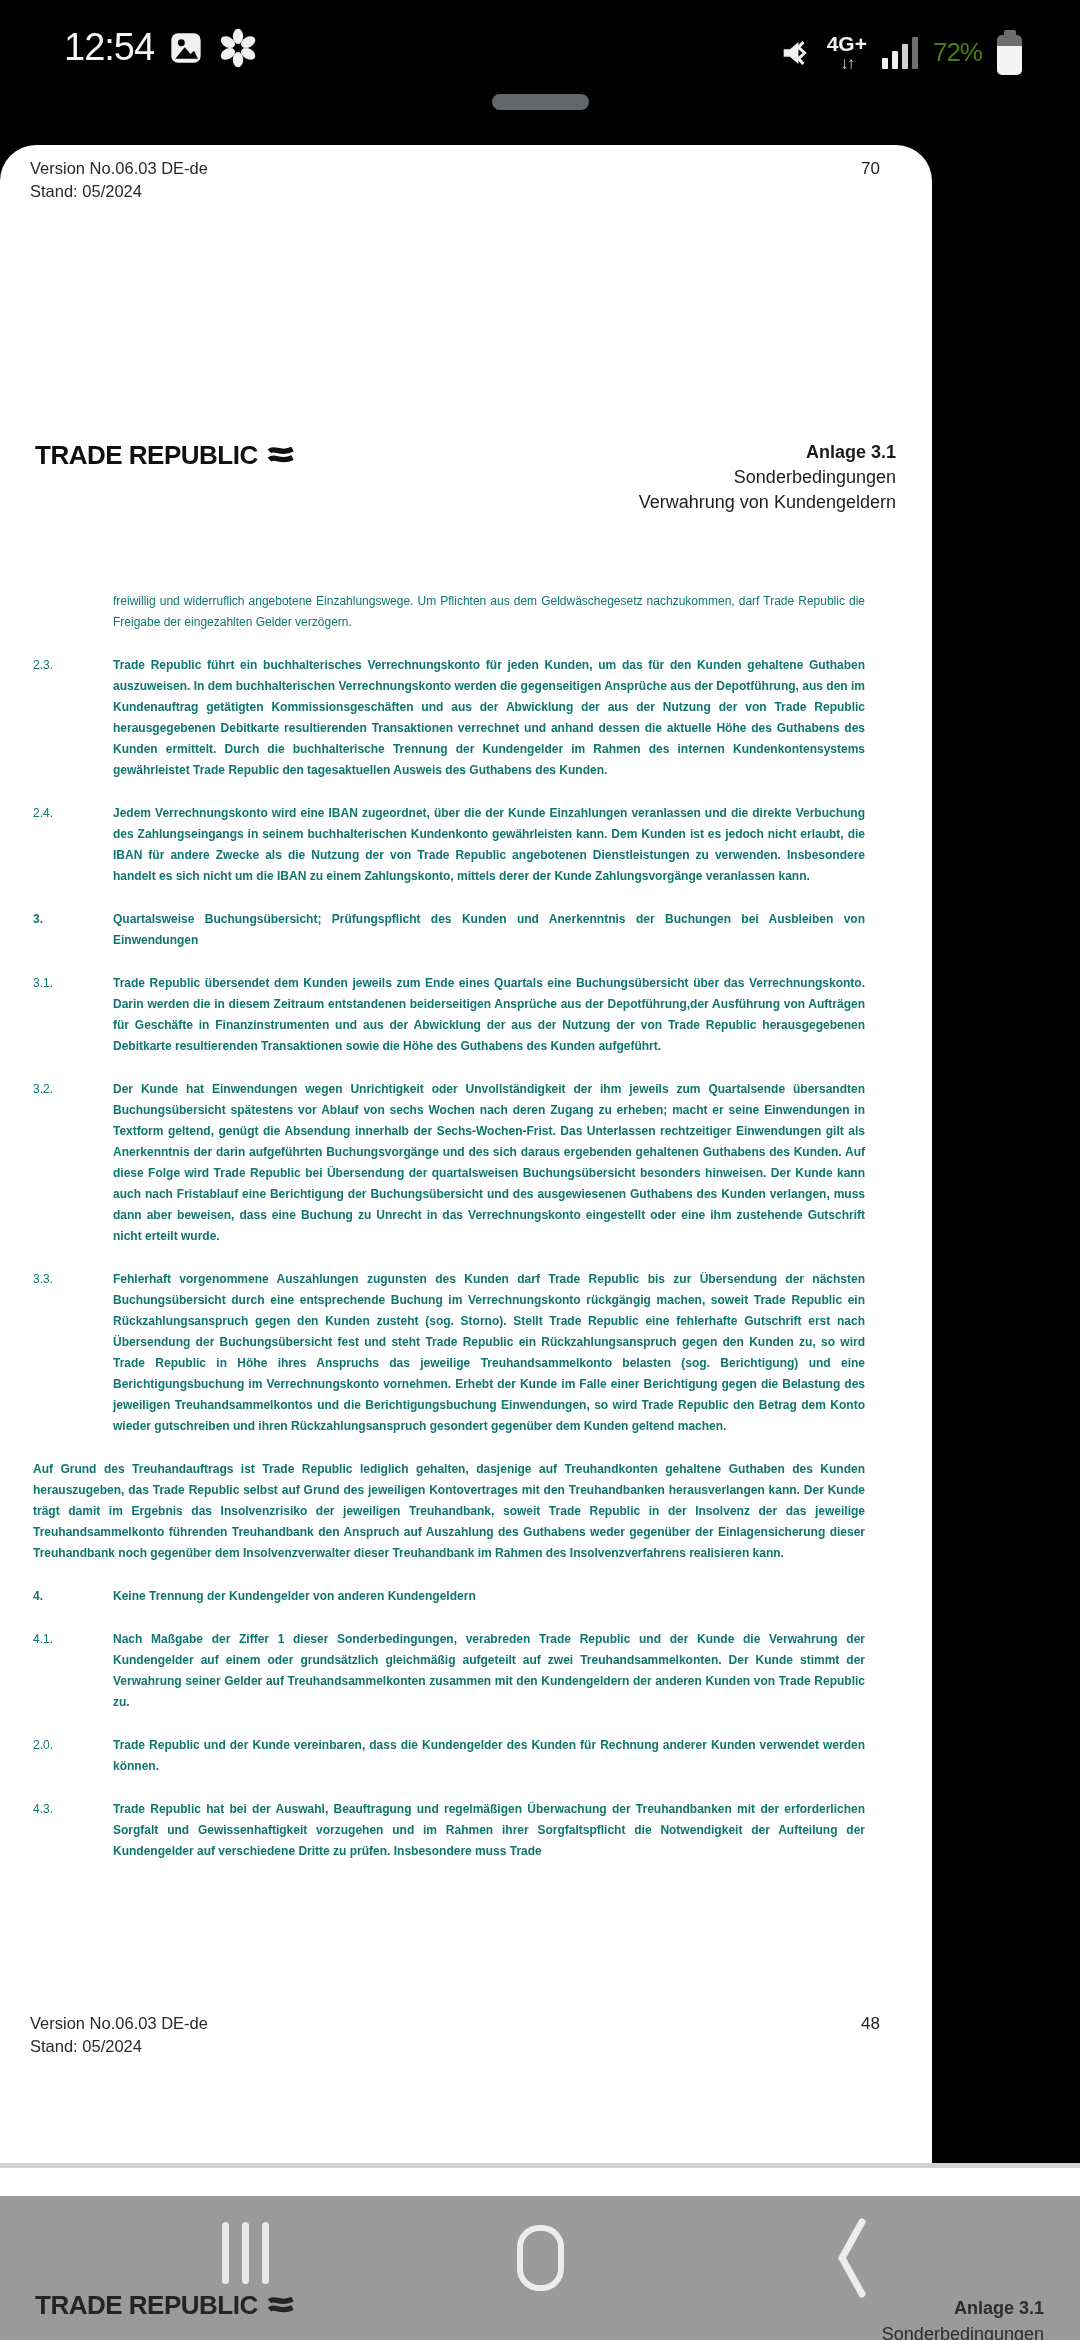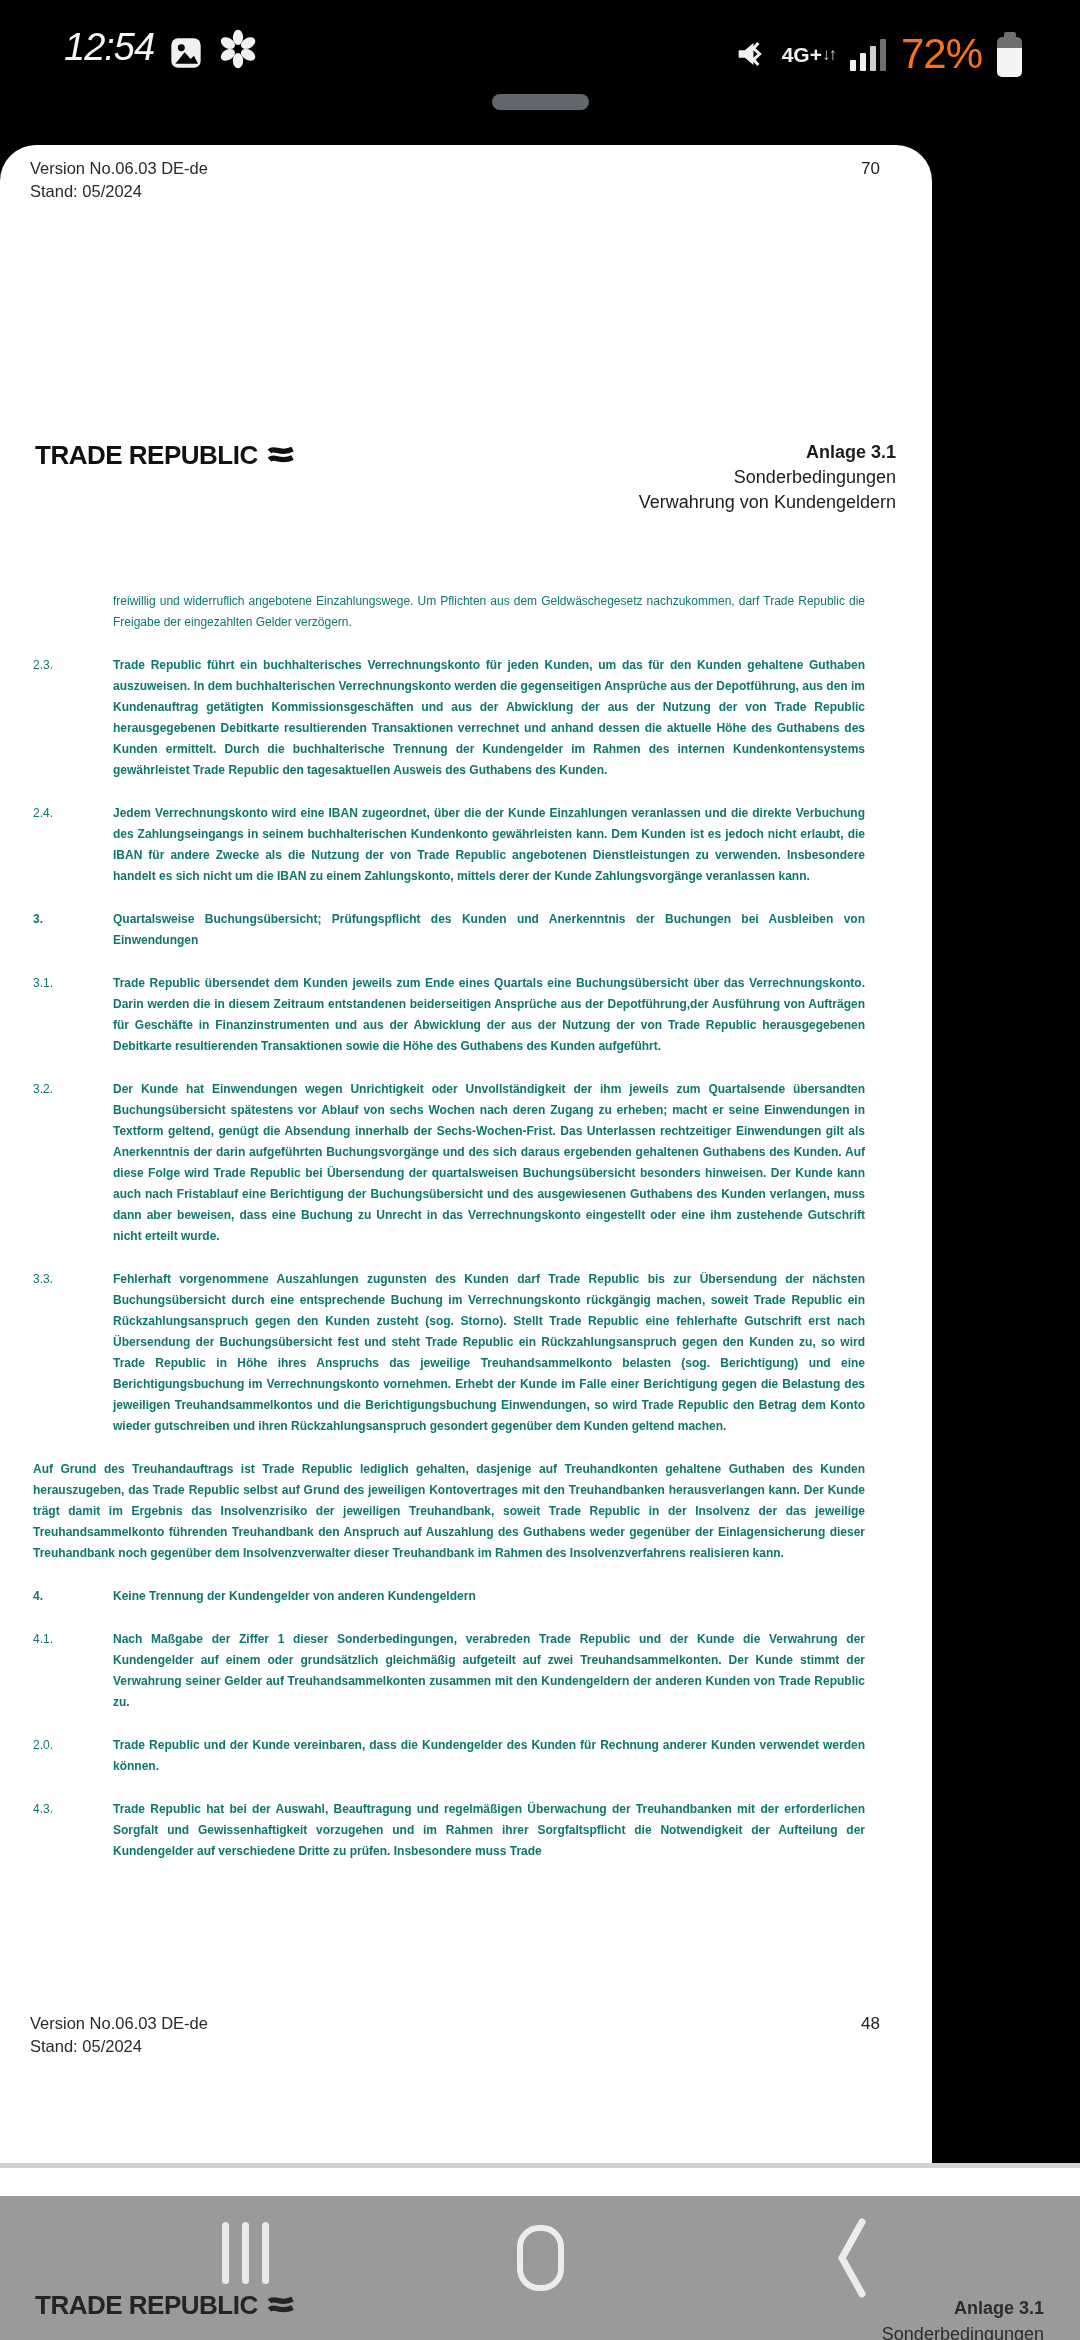--- a/index.html
+++ b/index.html
@@ -1,29 +1,29 @@
 <!DOCTYPE html>
 <html><head>
 <meta charset="utf-8">
 <style>
   html,body{margin:0;padding:0;background:#000;}
   .screen{position:relative;width:1080px;height:2340px;background:#000;overflow:hidden;
           font-family:"Liberation Sans","DejaVu Sans",sans-serif;}
 
   
   .status-bar{position:absolute;top:0;left:0;width:1080px;height:145px;background:#000;}
-  .sb-left{position:absolute;left:64px;top:26px;display:flex;align-items:flex-end;gap:16px;font-style:italic;}
+  .sb-left{position:absolute;left:64px;top:26px;display:flex;align-items:center;gap:16px;}
   .sb-time{color:#f5f5f5;font-size:38px;letter-spacing:-1px;}
   .sb-right{position:absolute;right:58px;top:30px;display:flex;align-items:center;gap:15px;}
-  .net-stack{display:flex;flex-direction:row;align-items:center;line-height:1;}
+  .net-stack{display:flex;flex-direction:column;align-items:center;line-height:1;}
   .net-label{color:#f0f0f0;font-size:21px;font-weight:bold;}
   .net-arrows{color:#cfcfcf;font-size:17px;letter-spacing:-2px;margin-top:1px;}
   .signal{display:flex;align-items:flex-end;gap:4px;height:33px;}
   .signal i{display:block;width:6px;border-radius:1px;}
-  .batt-pct{color:#f97316;font-size:42px;letter-spacing:-1px;}
+  .batt-pct{color:#4d7c0f;font-size:26px;letter-spacing:-1px;}
   .battery{display:flex;flex-direction:column;align-items:center;}
   .batt-cap{width:12px;height:5px;background:#6e6e6e;border-radius:2px 2px 0 0;}
   .batt-body{width:25px;height:40px;border-radius:5px;overflow:hidden;display:flex;flex-direction:column;}
   .batt-empty{height:11px;background:#6e6e6e;}
   .batt-fill{flex:1;background:#f4f4f4;}
   .camera-pill{position:absolute;left:492px;top:94px;width:97px;height:16px;border-radius:8px;background:#63666c;}
 
   
   .page{position:absolute;top:145px;left:0;width:932px;height:2018px;background:#ffffff;
         border-radius:36px 36px 0 0;color:#1e1e1e;}

